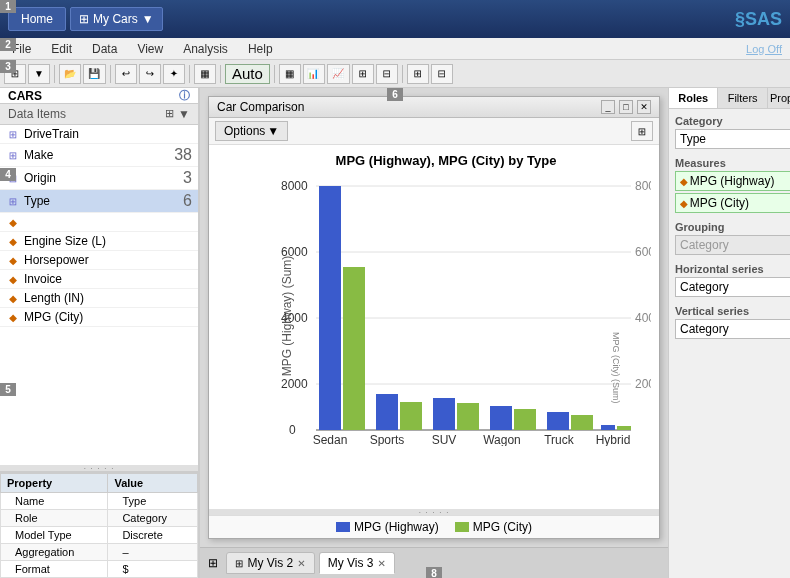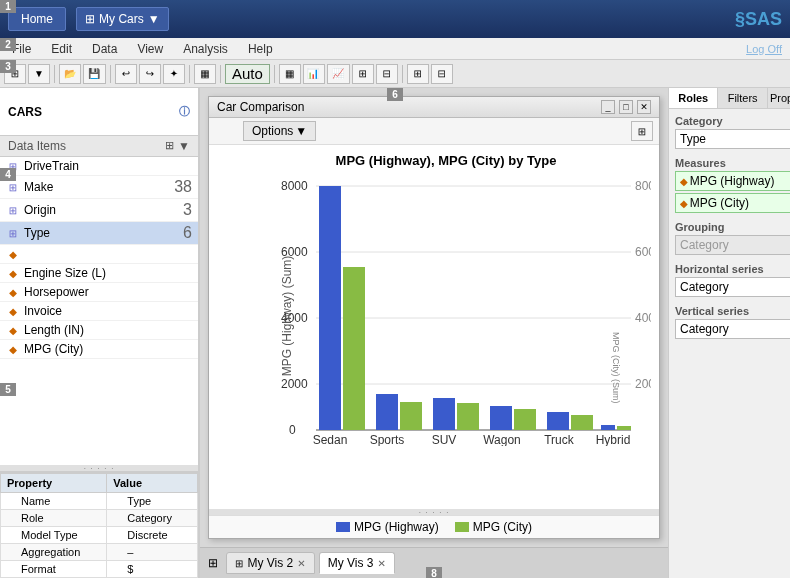--- a/index.html
+++ b/index.html
@@ -4,21 +4,21 @@
   <style>
     * { box-sizing: border-box; margin: 0; padding: 0; font-family: Arial, sans-serif; font-size: 12px; }
     body { width: 790px; height: 578px; overflow: hidden; background: #d0d0d0; }
 
     
     #top-bar {
       display: flex; align-items: center; justify-content: space-between;
       background: linear-gradient(180deg, #2a4a7f 0%, #1a3060 100%);
       height: 38px; padding: 0 8px;
     }
-    #top-bar-left { display: flex; align-items: center; gap: 10px; }
+    #top-bar-left { display: flex; align-items: center; gap: 4px; }
     .home-btn {
       background: #3a5a9f; color: white; border: 1px solid #5a7abf;
       padding: 4px 12px; cursor: pointer; font-size: 12px; border-radius: 2px;
     }
     .mycars-btn {
       background: #3a5a9f; color: white; border: 1px solid #5a7abf;
       padding: 4px 8px; cursor: pointer; font-size: 12px; border-radius: 2px;
       display: flex; align-items: center; gap: 4px;
     }
     .sas-logo { color: #4a9fd4; font-size: 18px; font-weight: bold; }
@@ -49,21 +49,21 @@
     
     #main { display: flex; height: calc(578px - 88px); }
 
     
     #left-panel {
       width: 200px; min-width: 200px; background: #f5f5f5;
       border-right: 2px solid #ccc; display: flex; flex-direction: column;
     }
     #cars-header {
       background: white; border-bottom: 1px solid #ccc;
-      padding: 16px 8px; display: flex; align-items: center; justify-content: space-between;
+      padding: 0 8px; display: flex; align-items: center; justify-content: space-between;
       font-weight: bold; font-size: 13px;
     }
     #data-items-header {
       background: #e8e8e8; padding: 3px 8px;
       display: flex; align-items: center; justify-content: space-between;
       border-bottom: 1px solid #ccc; font-size: 11px; color: #555;
     }
     #data-items-list { flex: 1; overflow-y: auto; background: white; }
     .data-item {
       display: flex; align-items: center; padding: 2px 6px;
@@ -79,21 +79,21 @@
     
     #properties-panel {
       background: white; border-top: 2px solid #ccc;
     }
     #props-table { width: 100%; border-collapse: collapse; }
     #props-table th {
       background: #e0e8f0; padding: 3px 6px; text-align: left;
       border: 1px solid #ccc; font-weight: bold; font-size: 11px; margin-left: 26px;
     }
     #props-table td {
-      padding: 2px 20px; border: 1px solid #ddd; font-size: 11px;
+      padding: 2px 14px; border: 1px solid #ddd; font-size: 11px;
     }
     #props-table tr:nth-child(even) { background: #f8f8f8; }
     #props-table tr:nth-child(odd) { background: white; }
 
     
     #center-area { flex: 1; display: flex; flex-direction: column; background: #d8d8d8; }
 
     
     #viz-window {
       background: white; border: 1px solid #aaa; margin: 8px;
@@ -111,21 +111,21 @@
       width: 14px; height: 14px; border: 1px solid #aaa; background: #e8e8e8;
       cursor: pointer; display: flex; align-items: center; justify-content: center;
       font-size: 9px;
     }
     #viz-toolbar {
       background: #f5f5f5; border-bottom: 1px solid #ddd;
       padding: 3px 6px; display: flex; align-items: center; justify-content: space-between;
     }
     .options-btn {
       background: #e8e8e8; border: 1px solid #bbb; padding: 2px 8px;
-      cursor: pointer; font-size: 11px; display: flex; align-items: center; gap: 2px; margin-left: 28px;
+      cursor: pointer; font-size: 11px; display: flex; align-items: center; gap: 2px;
     }
     #chart-area { flex: 1; padding: 8px; position: relative; margin-left: 24px; }
     #chart-title { text-align: center; font-weight: bold; font-size: 13px; margin-bottom: 8px; }
 
     
     #chart-svg { display: block; }
 
     #legend-area {
       background: #f9f9f9; border-top: 1px solid #ddd;
       padding: 4px 8px; display: flex; align-items: center; justify-content: center;

